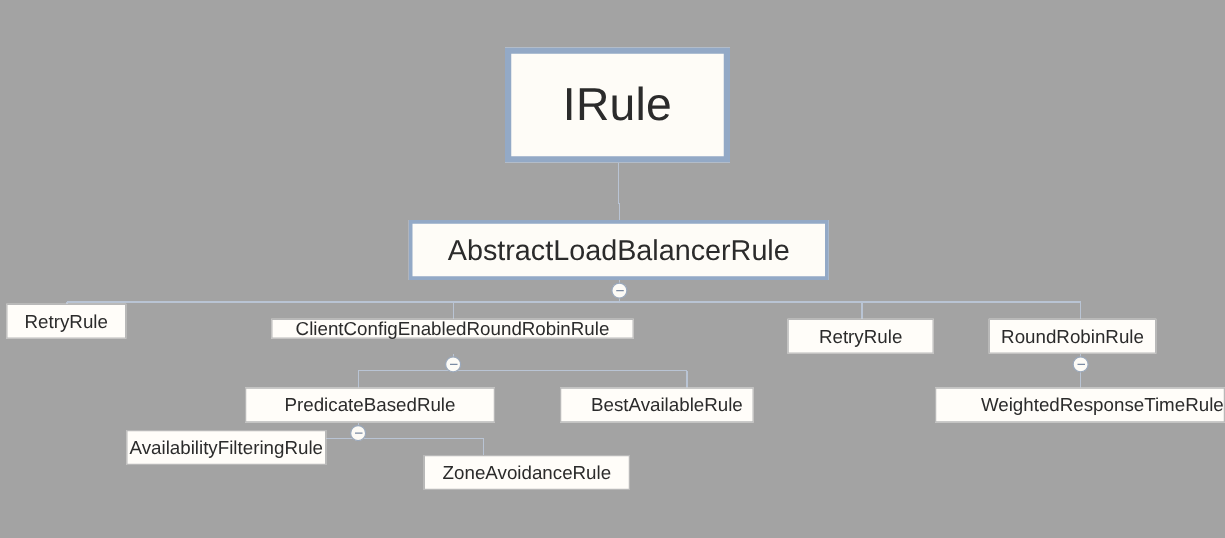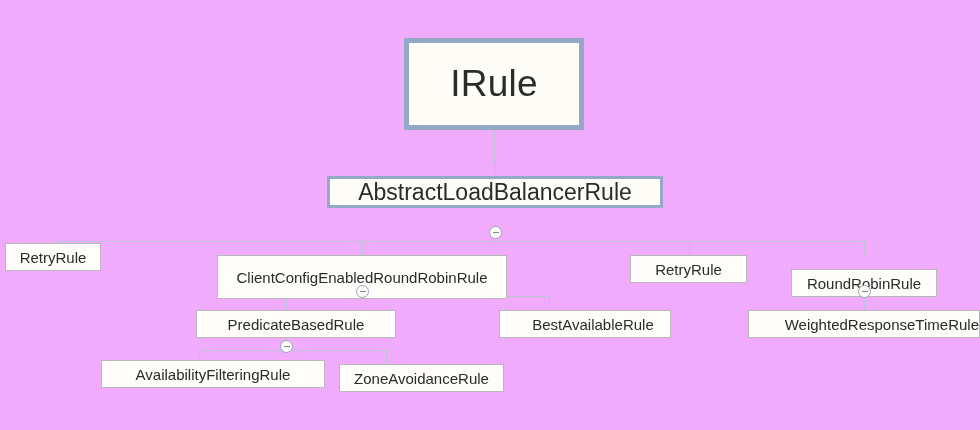--- a/index.html
+++ b/index.html
@@ -68,21 +68,21 @@
   .collapse-toggle i {
     display: block;
     width: 6px;
     height: 1px;
     background: #7b8ba3;
   }
 </style>
 </head>
 <body style="background: rgb(253, 249, 242);">
 
-<div id="diagram-root" style="background: #f0abfc;">
+<div id="diagram-root" style="background: #a3a3a3;">
   <svg id="edge-layer" viewBox="0 0 980 430" width="980" height="430">
       <line x1="494.5" y1="130" x2="494.5" y2="162.5" stroke="#b9c4d4" stroke-width="1" shape-rendering="crispEdges"></line>
       <line x1="494.5" y1="162.5" x2="495.5" y2="162.5" stroke="#b9c4d4" stroke-width="1" shape-rendering="crispEdges"></line>
       <line x1="495.5" y1="162.5" x2="495.5" y2="176" stroke="#b9c4d4" stroke-width="1" shape-rendering="crispEdges"></line>
       <line x1="495.5" y1="224" x2="495.5" y2="241.5" stroke="#b9c4d4" stroke-width="1" shape-rendering="crispEdges"></line>
       <line x1="53.5" y1="241.5" x2="864.5" y2="241.5" stroke="#b9c4d4" stroke-width="1" shape-rendering="crispEdges"></line>
       <line x1="53.5" y1="241.5" x2="53.5" y2="255" stroke="#b9c4d4" stroke-width="1" shape-rendering="crispEdges"></line>
       <line x1="362.5" y1="241.5" x2="362.5" y2="255" stroke="#b9c4d4" stroke-width="1" shape-rendering="crispEdges"></line>
       <line x1="689.5" y1="241.5" x2="689.5" y2="255" stroke="#b9c4d4" stroke-width="1" shape-rendering="crispEdges"></line>
       <line x1="864.5" y1="241.5" x2="864.5" y2="255" stroke="#b9c4d4" stroke-width="1" shape-rendering="crispEdges"></line>
@@ -94,56 +94,56 @@
       <line x1="864.5" y1="296.5" x2="864.5" y2="310" stroke="#b9c4d4" stroke-width="1" shape-rendering="crispEdges"></line>
       <line x1="286.5" y1="338" x2="286.5" y2="350.5" stroke="#b9c4d4" stroke-width="1" shape-rendering="crispEdges"></line>
       <line x1="199.5" y1="350.5" x2="386.5" y2="350.5" stroke="#b9c4d4" stroke-width="1" shape-rendering="crispEdges"></line>
       <line x1="199.5" y1="350.5" x2="199.5" y2="364" stroke="#b9c4d4" stroke-width="1" shape-rendering="crispEdges"></line>
       <line x1="386.5" y1="350.5" x2="386.5" y2="364" stroke="#b9c4d4" stroke-width="1" shape-rendering="crispEdges"></line>
     </svg>
   <div id="node-layer">
       <div class="node node-root" style="left: 404px; top: 38px; width: 180px; height: 92px;">
         <span>IRule</span>
       </div>
-      <div class="node node-abstract" style="left: 327px; top: 176px; width: 336px; height: 32px;">
+      <div class="node node-abstract" style="left: 327px; top: 176px; width: 336px; height: 48px;">
         <span>AbstractLoadBalancerRule</span>
       </div>
       <div class="collapse-toggle" style="left: 489px; top: 226px;">
         <i></i>
       </div>
       <div class="node node-leaf" style="left: 5px; top: 243px; width: 96px; height: 28px;">
         <span>RetryRule</span>
       </div>
-      <div class="node node-leaf" style="left: 217px; top: 255px; width: 290px; height: 44px;">
+      <div class="node node-leaf" style="left: 217px; top: 255px; width: 290px; height: 16px;">
         <span>ClientConfigEnabledRoundRobinRule</span>
       </div>
       <div class="collapse-toggle" style="left: 356px; top: 285px;">
         <i></i>
       </div>
       <div class="node node-leaf" style="left: 630px; top: 255px; width: 117px; height: 28px;">
         <span>RetryRule</span>
       </div>
-      <div class="node node-leaf" style="left: 791px; top: 255px; width: 146px; height: 28px; margin-top: 14px;">
+      <div class="node node-leaf" style="left: 791px; top: 255px; width: 134px; height: 28px;">
         <span>RoundRobinRule</span>
       </div>
       <div class="collapse-toggle" style="left: 858px; top: 285px;">
         <i></i>
       </div>
       <div class="node node-leaf" style="left: 196px; top: 310px; width: 200px; height: 28px;">
         <span>PredicateBasedRule</span>
       </div>
       <div class="collapse-toggle" style="left: 280px; top: 340px;">
         <i></i>
       </div>
-      <div class="node node-leaf" style="left: 499px; top: 310px; width: 172px; height: 28px; padding-left: 16px;">
+      <div class="node node-leaf" style="left: 448px; top: 310px; width: 155px; height: 28px; padding-left: 16px;">
         <span>BestAvailableRule</span>
       </div>
       <div class="node node-leaf" style="left: 748px; top: 310px; width: 232px; height: 28px; justify-content: flex-end;">
         <span>WeightedResponseTimeRule</span>
       </div>
-      <div class="node node-leaf" style="left: 101px; top: 360px; width: 224px; height: 28px;">
+      <div class="node node-leaf" style="left: 101px; top: 344px; width: 160px; height: 28px;">
         <span>AvailabilityFilteringRule</span>
       </div>
       <div class="node node-leaf" style="left: 303px; top: 364px; width: 165px; height: 28px; margin-left: 36px;">
         <span>ZoneAvoidanceRule</span>
       </div>
     </div>
 </div>
 
 </body></html>

